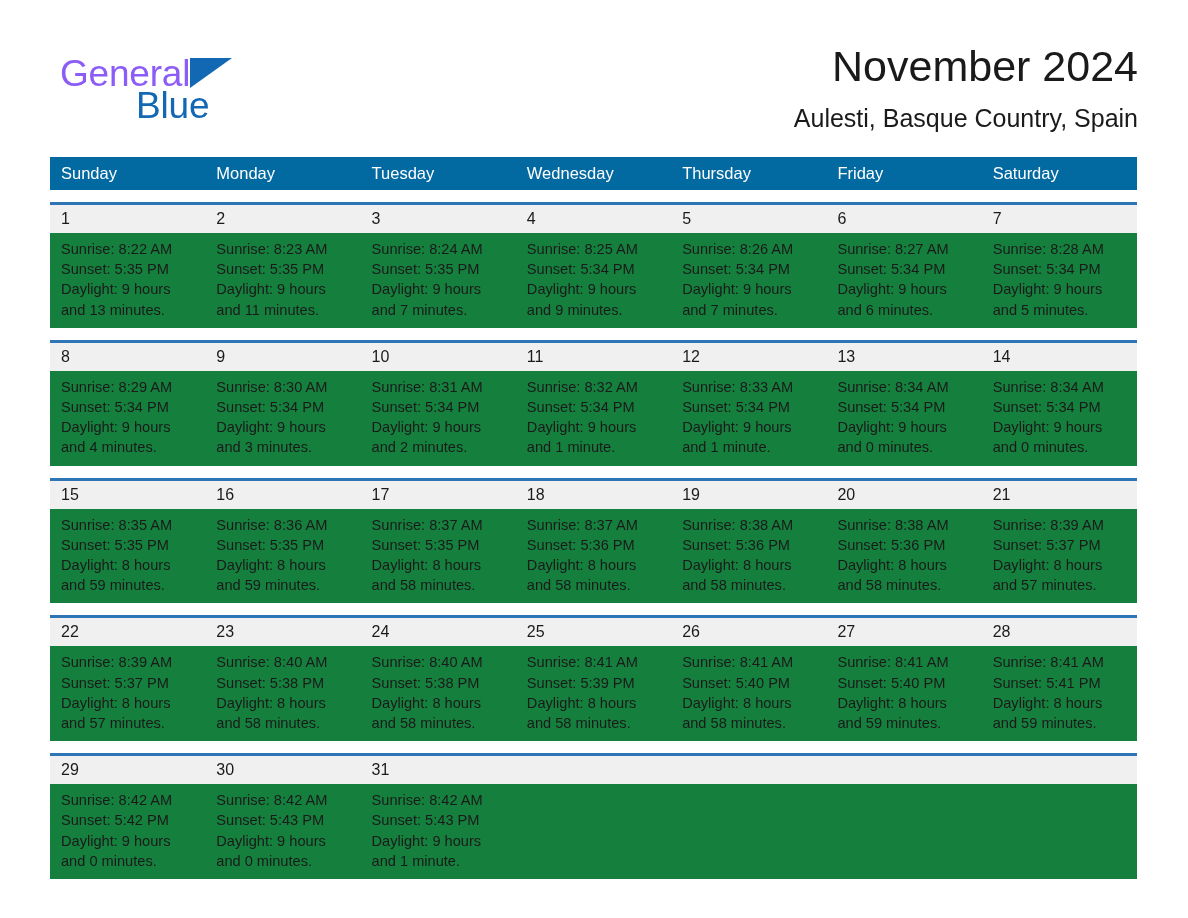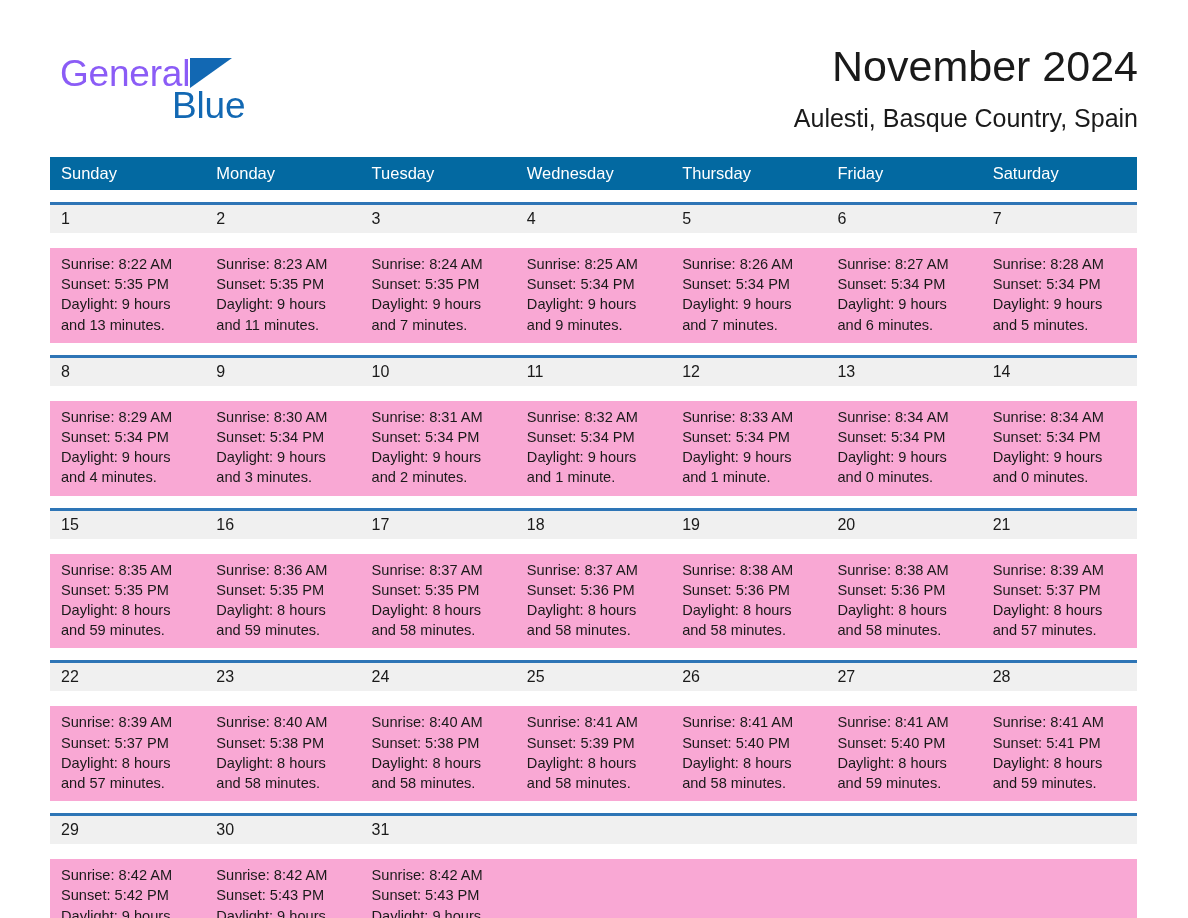--- a/index.html
+++ b/index.html
@@ -58,21 +58,20 @@
     border-right: 42px solid transparent;
   }
   .brand-row2 {
     position: absolute;
     left: 76px;
     top: 32px;
     font-size: 37px;
     color: #1268b3;
     letter-spacing: -0.2px;
     line-height: 44px;
-    margin-left: 36px;
   }
   .title-block {
     position: absolute;
     right: 0;
     top: 0;
     text-align: right;
   }
   .month-title {
     font-size: 43px;
     line-height: 52px;
@@ -128,23 +127,22 @@
   .date-num {
     flex: 1 1 0;
     font-size: 16px;
     line-height: 28px;
     padding-left: 11px;
     box-sizing: border-box;
     color: #1a1a1a;
   }
   .info-band {
     display: flex;
-    background: #f9a8d4;
+    background: #15803d;
     min-height: 93px;
-    margin-top: 15px;
   }
   .info-cell {
     flex: 1 1 0;
     padding: 6px 11px 8px 11px;
     box-sizing: border-box;
     font-size: 14.6px;
     line-height: 20.2px;
     color: #1a1a1a;
   }
   .info-line {

